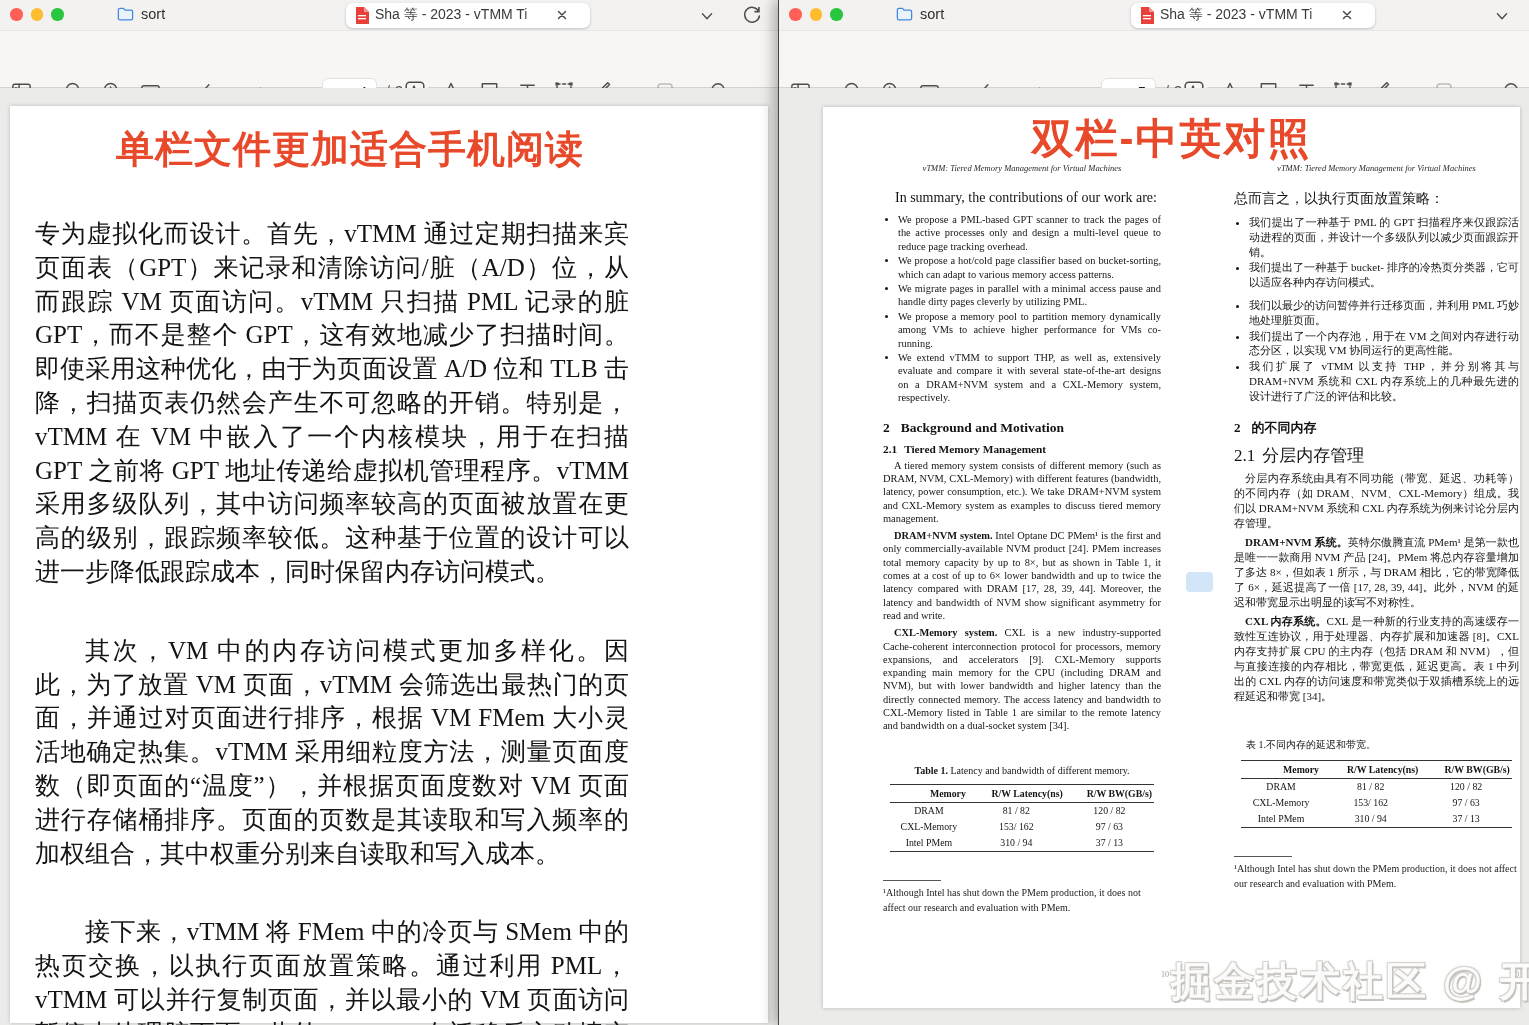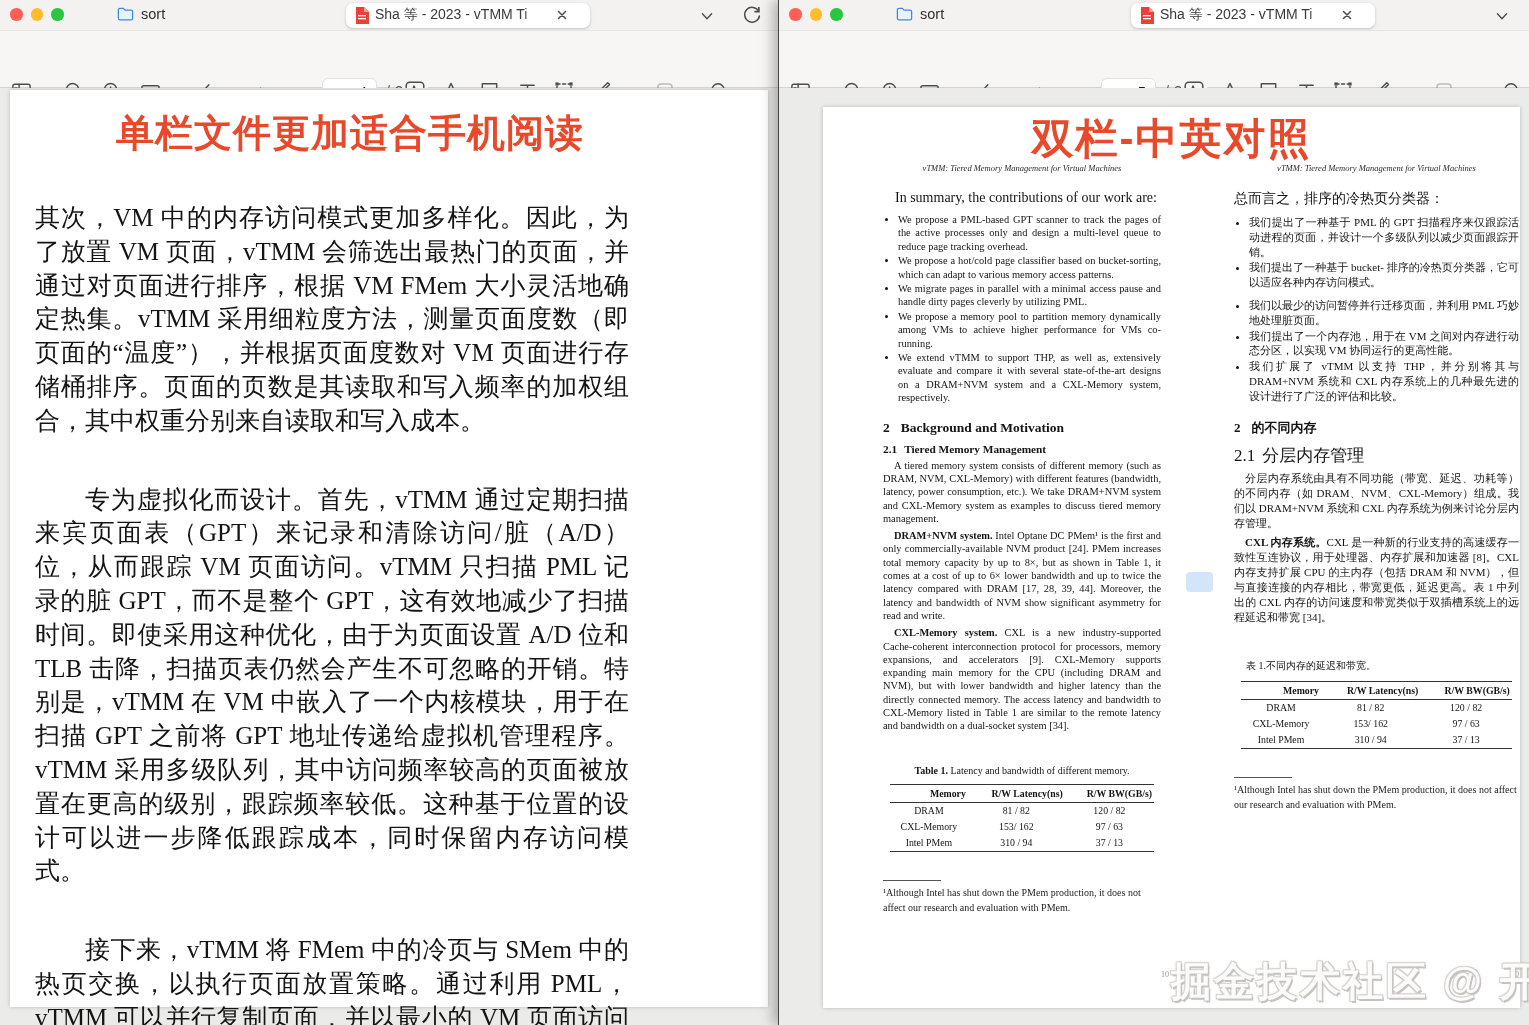--- a/index.html
+++ b/index.html
@@ -51,21 +51,21 @@
                font-family:"Liberation Sans",sans-serif; }
   .slash { position:absolute; left:386px; top:52px; font-size:14.5px; color:#5c5c5c; }
   .totaldigit { position:absolute; left:395px; top:52px; font-size:14.5px; color:#4e4e4e; }
   .i-highlight { left:402px; background:#f7f6f4; }
 
   
   .content { position:absolute; top:88px; bottom:0; left:0; right:0; background:#ebebe9; overflow:hidden; }
   .page { position:absolute; background:#fff; box-shadow:0 0 4px rgba(0,0,0,.22); }
 
   
-  .lpage { left:10px; top:2px; width:758px; height:917px; }
+  .lpage { left:10px; top:18px; width:758px; height:917px; }
   .ltitle { margin-top:18px; padding-right:78px; text-align:center;
             font-size:38px; font-weight:700; letter-spacing:1px; color:#e8492a; }
   .lbyline { width:612px; text-align:right; margin-top:-4px;
              font-family:"Liberation Serif","DejaVu Serif",serif; font-size:17px; color:#1c1c1c; }
   .lbody { margin:42px 0 0 25px; width:594px;
            font-family:"Liberation Serif","DejaVu Serif",serif;
            font-size:25px; line-height:33.8px; color:#141414; text-align:justify; }
   .lbody p { margin-bottom:45px; text-indent:50px; }
   .lbody p:first-child { text-indent:0; }
 
@@ -272,22 +272,22 @@
           <circle class="stroke" cx="10.5" cy="10.5" r="6.5"></circle>
           <line class="stroke" x1="15.5" y1="15.5" x2="20" y2="20"></line>
         </svg>
     </span>
   </div>
 
   <div class="content">
     <div class="page lpage">
       <div class="ltitle">单栏文件更加适合手机阅读</div>
       <div class="lbody">
+          <p>专为虚拟化而设计。首先，vTMM 通过定期扫描来宾页面表（GPT）来记录和清除访问/脏（A/D）位，从而跟踪 VM 页面访问。vTMM 只扫描 PML 记录的脏 GPT，而不是整个 GPT，这有效地减少了扫描时间。即使采用这种优化，由于为页面设置 A/D 位和 TLB 击降，扫描页表仍然会产生不可忽略的开销。特别是，vTMM 在 VM 中嵌入了一个内核模块，用于在扫描 GPT 之前将 GPT 地址传递给虚拟机管理程序。vTMM 采用多级队列，其中访问频率较高的页面被放置在更高的级别，跟踪频率较低。这种基于位置的设计可以进一步降低跟踪成本，同时保留内存访问模式。</p>
           <p>其次，VM 中的内存访问模式更加多样化。因此，为了放置 VM 页面，vTMM 会筛选出最热门的页面，并通过对页面进行排序，根据 VM FMem 大小灵活地确定热集。vTMM 采用细粒度方法，测量页面度数（即页面的“温度”），并根据页面度数对 VM 页面进行存储桶排序。页面的页数是其读取和写入频率的加权组合，其中权重分别来自读取和写入成本。</p>
-          <p>专为虚拟化而设计。首先，vTMM 通过定期扫描来宾页面表（GPT）来记录和清除访问/脏（A/D）位，从而跟踪 VM 页面访问。vTMM 只扫描 PML 记录的脏 GPT，而不是整个 GPT，这有效地减少了扫描时间。即使采用这种优化，由于为页面设置 A/D 位和 TLB 击降，扫描页表仍然会产生不可忽略的开销。特别是，vTMM 在 VM 中嵌入了一个内核模块，用于在扫描 GPT 之前将 GPT 地址传递给虚拟机管理程序。vTMM 采用多级队列，其中访问频率较高的页面被放置在更高的级别，跟踪频率较低。这种基于位置的设计可以进一步降低跟踪成本，同时保留内存访问模式。</p>
           <p>接下来，vTMM 将 FMem 中的冷页与 SMem 中的热页交换，以执行页面放置策略。通过利用 PML，vTMM 可以并行复制页面，并以最小的 VM 页面访问暂停来处理脏页面。此外，vTMM 在迁移后主动填充 Intel 扩展</p>
         </div>
     </div>
   </div>
 </div>
 
 <div class="w right">
   <div class="tabbar">
     <div class="traffic">
       <div class="light red"></div>
@@ -487,36 +487,37 @@
             </tbody>
         </table>
         <div class="footnote">
           <div class="fnrule"></div>
           <span>¹Although Intel has shut down the PMem production, it does not affect our research and evaluation with PMem.</span>
         </div>
       </div>
 
       <div class="col zhcol">
         <div class="runhead">vTMM: Tiered Memory Management for Virtual Machines</div>
-        <div class="intro">总而言之，排序的冷热页分类器：</div>
+        <div class="intro">总而言之，以执行页面放置策略：</div>
         <ul class="bullets">
             <li>我们提出了一种基于 PML 的 GPT 扫描程序来仅跟踪活动进程的页面，并设计一个多级队列以减少页面跟踪开销。</li>
             <li>我们提出了一种基于 bucket- 排序的冷热页分类器，它可以适应各种内存访问模式。</li>
             <li>我们以最少的访问暂停并行迁移页面，并利用 PML 巧妙地处理脏页面。</li>
             <li>我们提出了一个内存池，用于在 VM 之间对内存进行动态分区，以实现 VM 协同运行的更高性能。</li>
             <li>我们扩展了 vTMM 以支持 THP，并分别将其与 DRAM+NVM 系统和 CXL 内存系统上的几种最先进的设计进行了广泛的评估和比较。</li>
           </ul>
         <div class="sect">
           <span class="num">2</span><span>的不同内存</span>
         </div>
         <div class="subsect">
           <span class="num">2.1</span><span>分层内存管理</span>
         </div>
         <div class="paras">
             <p class="ind"><b></b><span>分层内存系统由具有不同功能（带宽、延迟、功耗等）的不同内存（如 DRAM、NVM、CXL-Memory）组成。我们以 DRAM+NVM 系统和 CXL 内存系统为例来讨论分层内存管理。</span></p>
+            <p class="ind"><b>DRAM+NVM 系统。</b><span>英特尔傲腾直流 PMem¹ 是第一款也是唯一一款商用 NVM 产品 [24]。PMem 将总内存容量增加了多达 8×，但如表 1 所示，与 DRAM 相比，它的带宽降低了 6×，延迟提高了一倍 [17, 28, 39, 44]。此外，NVM 的延迟和带宽显示出明显的读写不对称性。</span></p>
             <p class="ind"><b>CXL 内存系统。</b><span>CXL 是一种新的行业支持的高速缓存一致性互连协议，用于处理器、内存扩展和加速器 [8]。CXL 内存支持扩展 CPU 的主内存（包括 DRAM 和 NVM），但与直接连接的内存相比，带宽更低，延迟更高。表 1 中列出的 CXL 内存的访问速度和带宽类似于双插槽系统上的远程延迟和带宽 [34]。</span></p>
           </div>
         <div class="tablecap">
           <b></b><span>表 1.不同内存的延迟和带宽。</span>
         </div>
         <table class="mem">
           <thead>
               <tr>
                 <th>Memory</th>
                 <th>R/W Latency(ns)</th>

